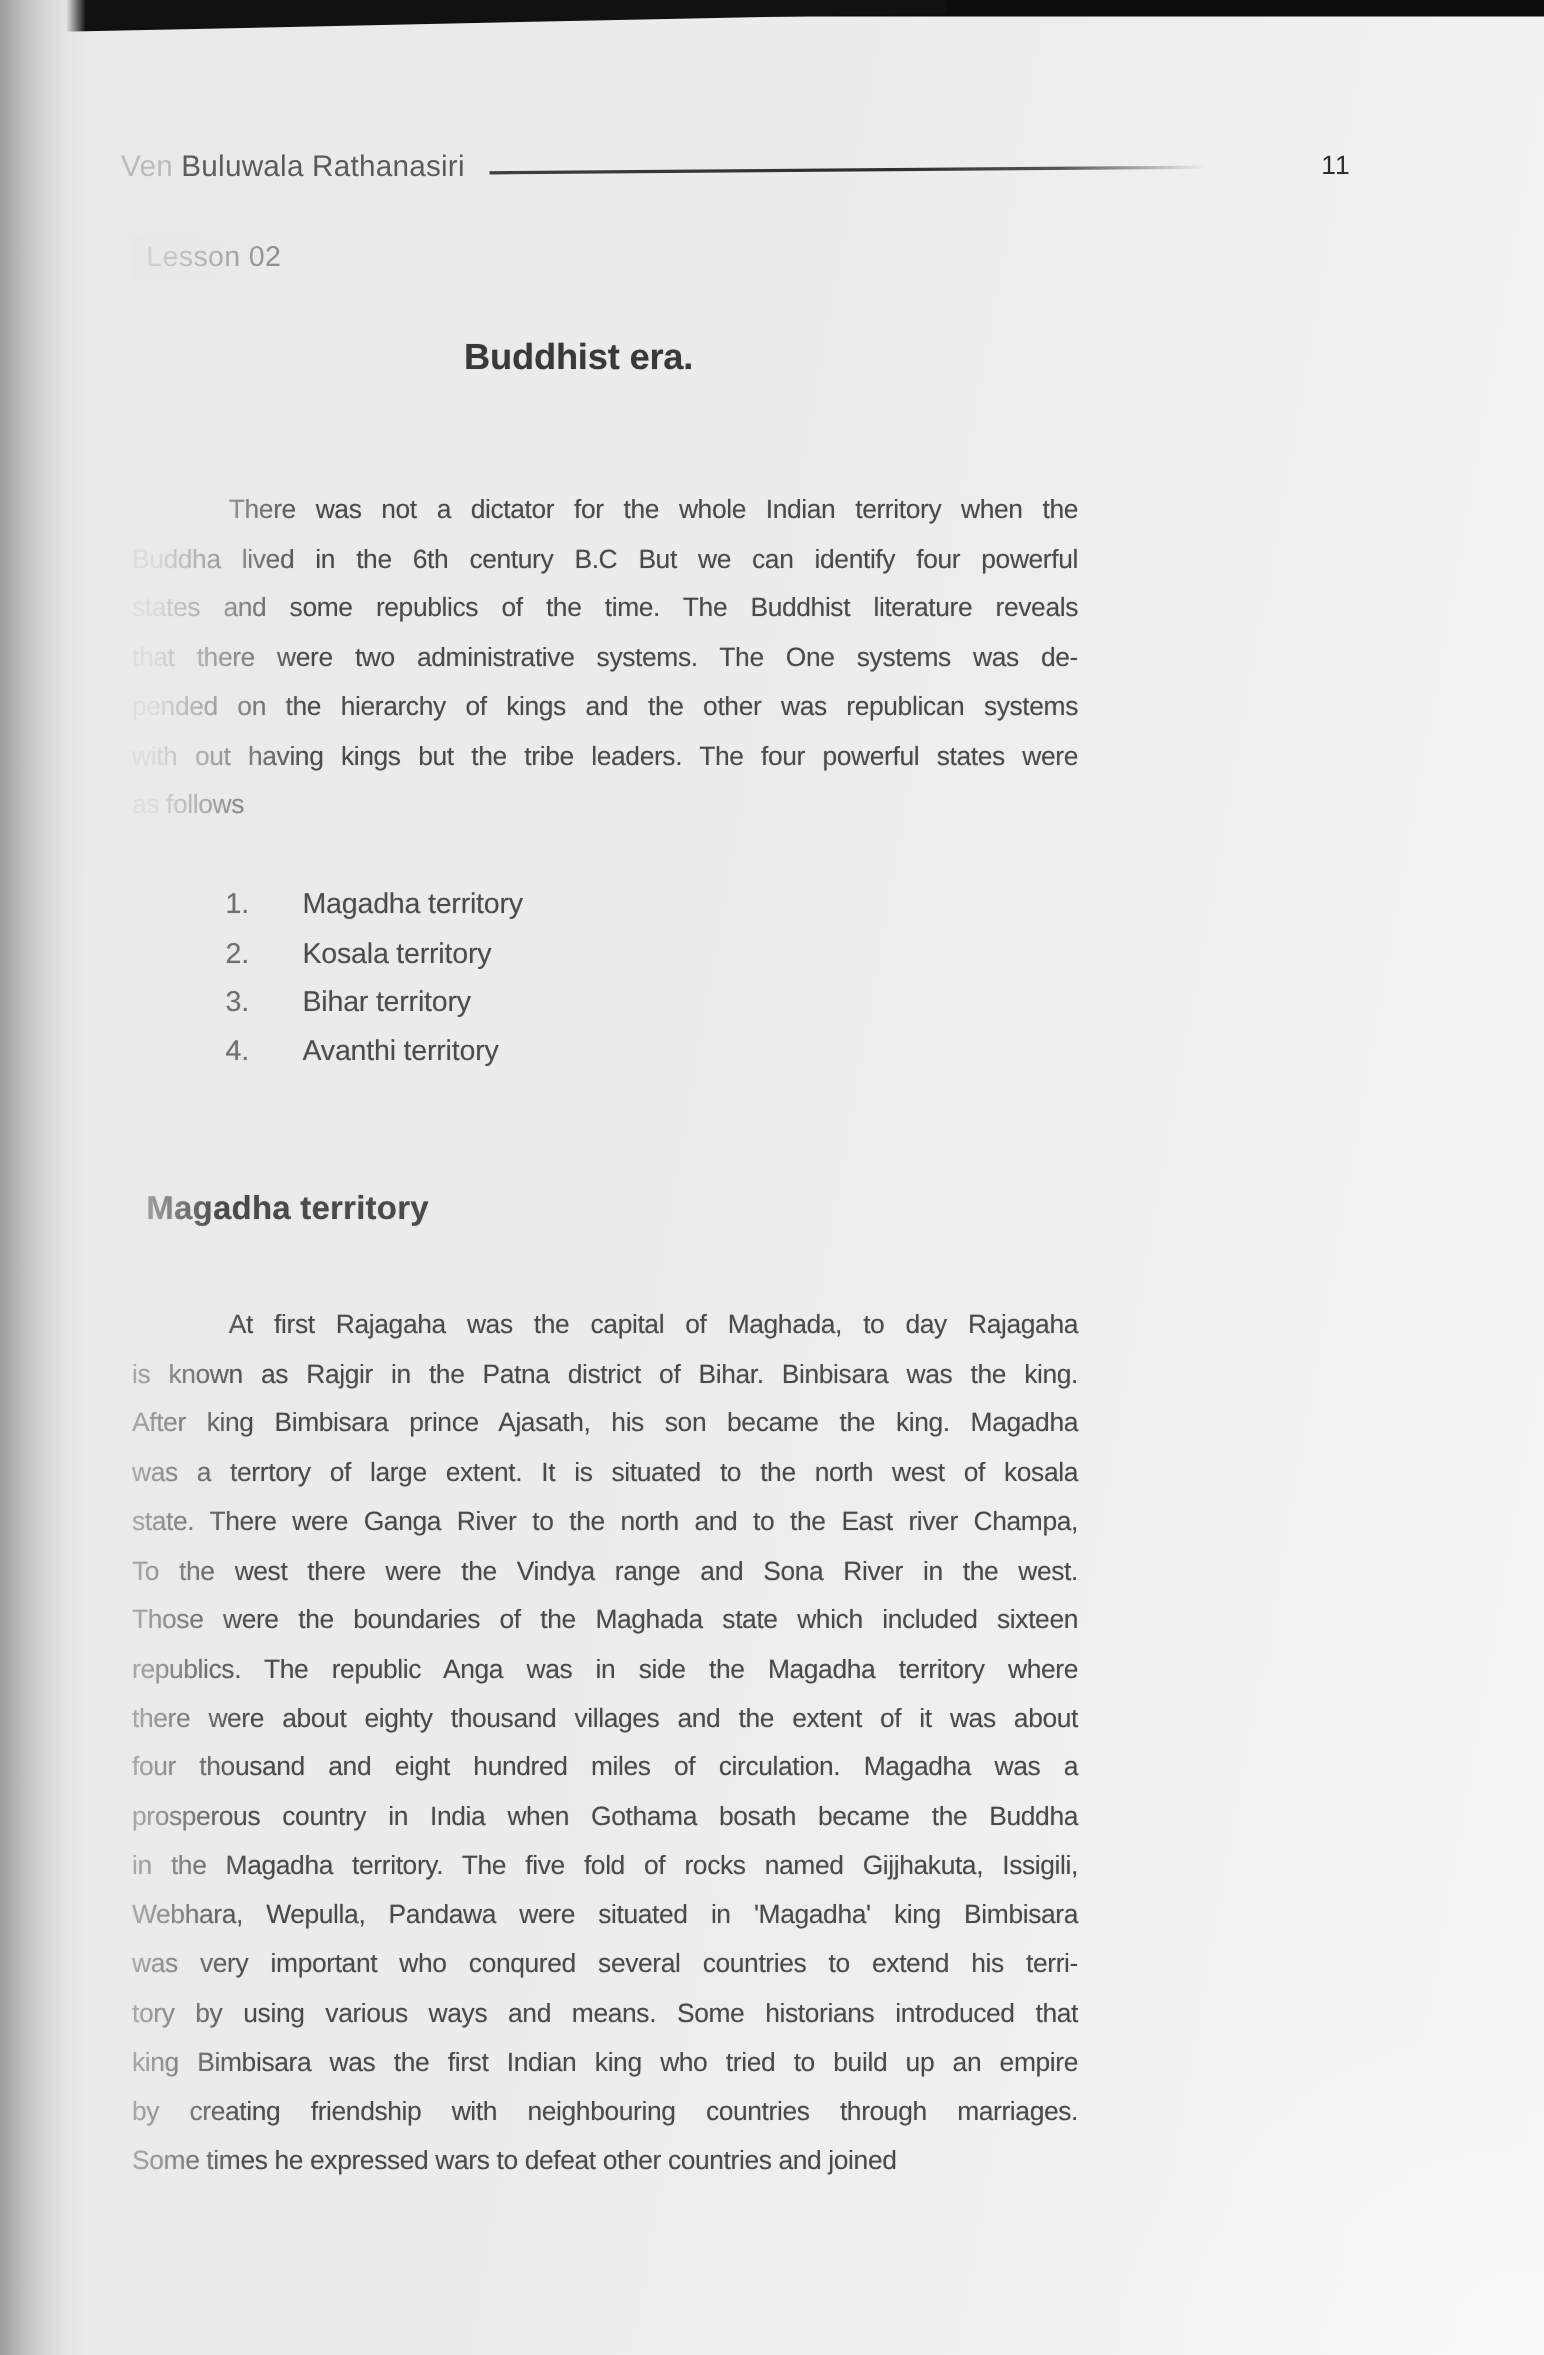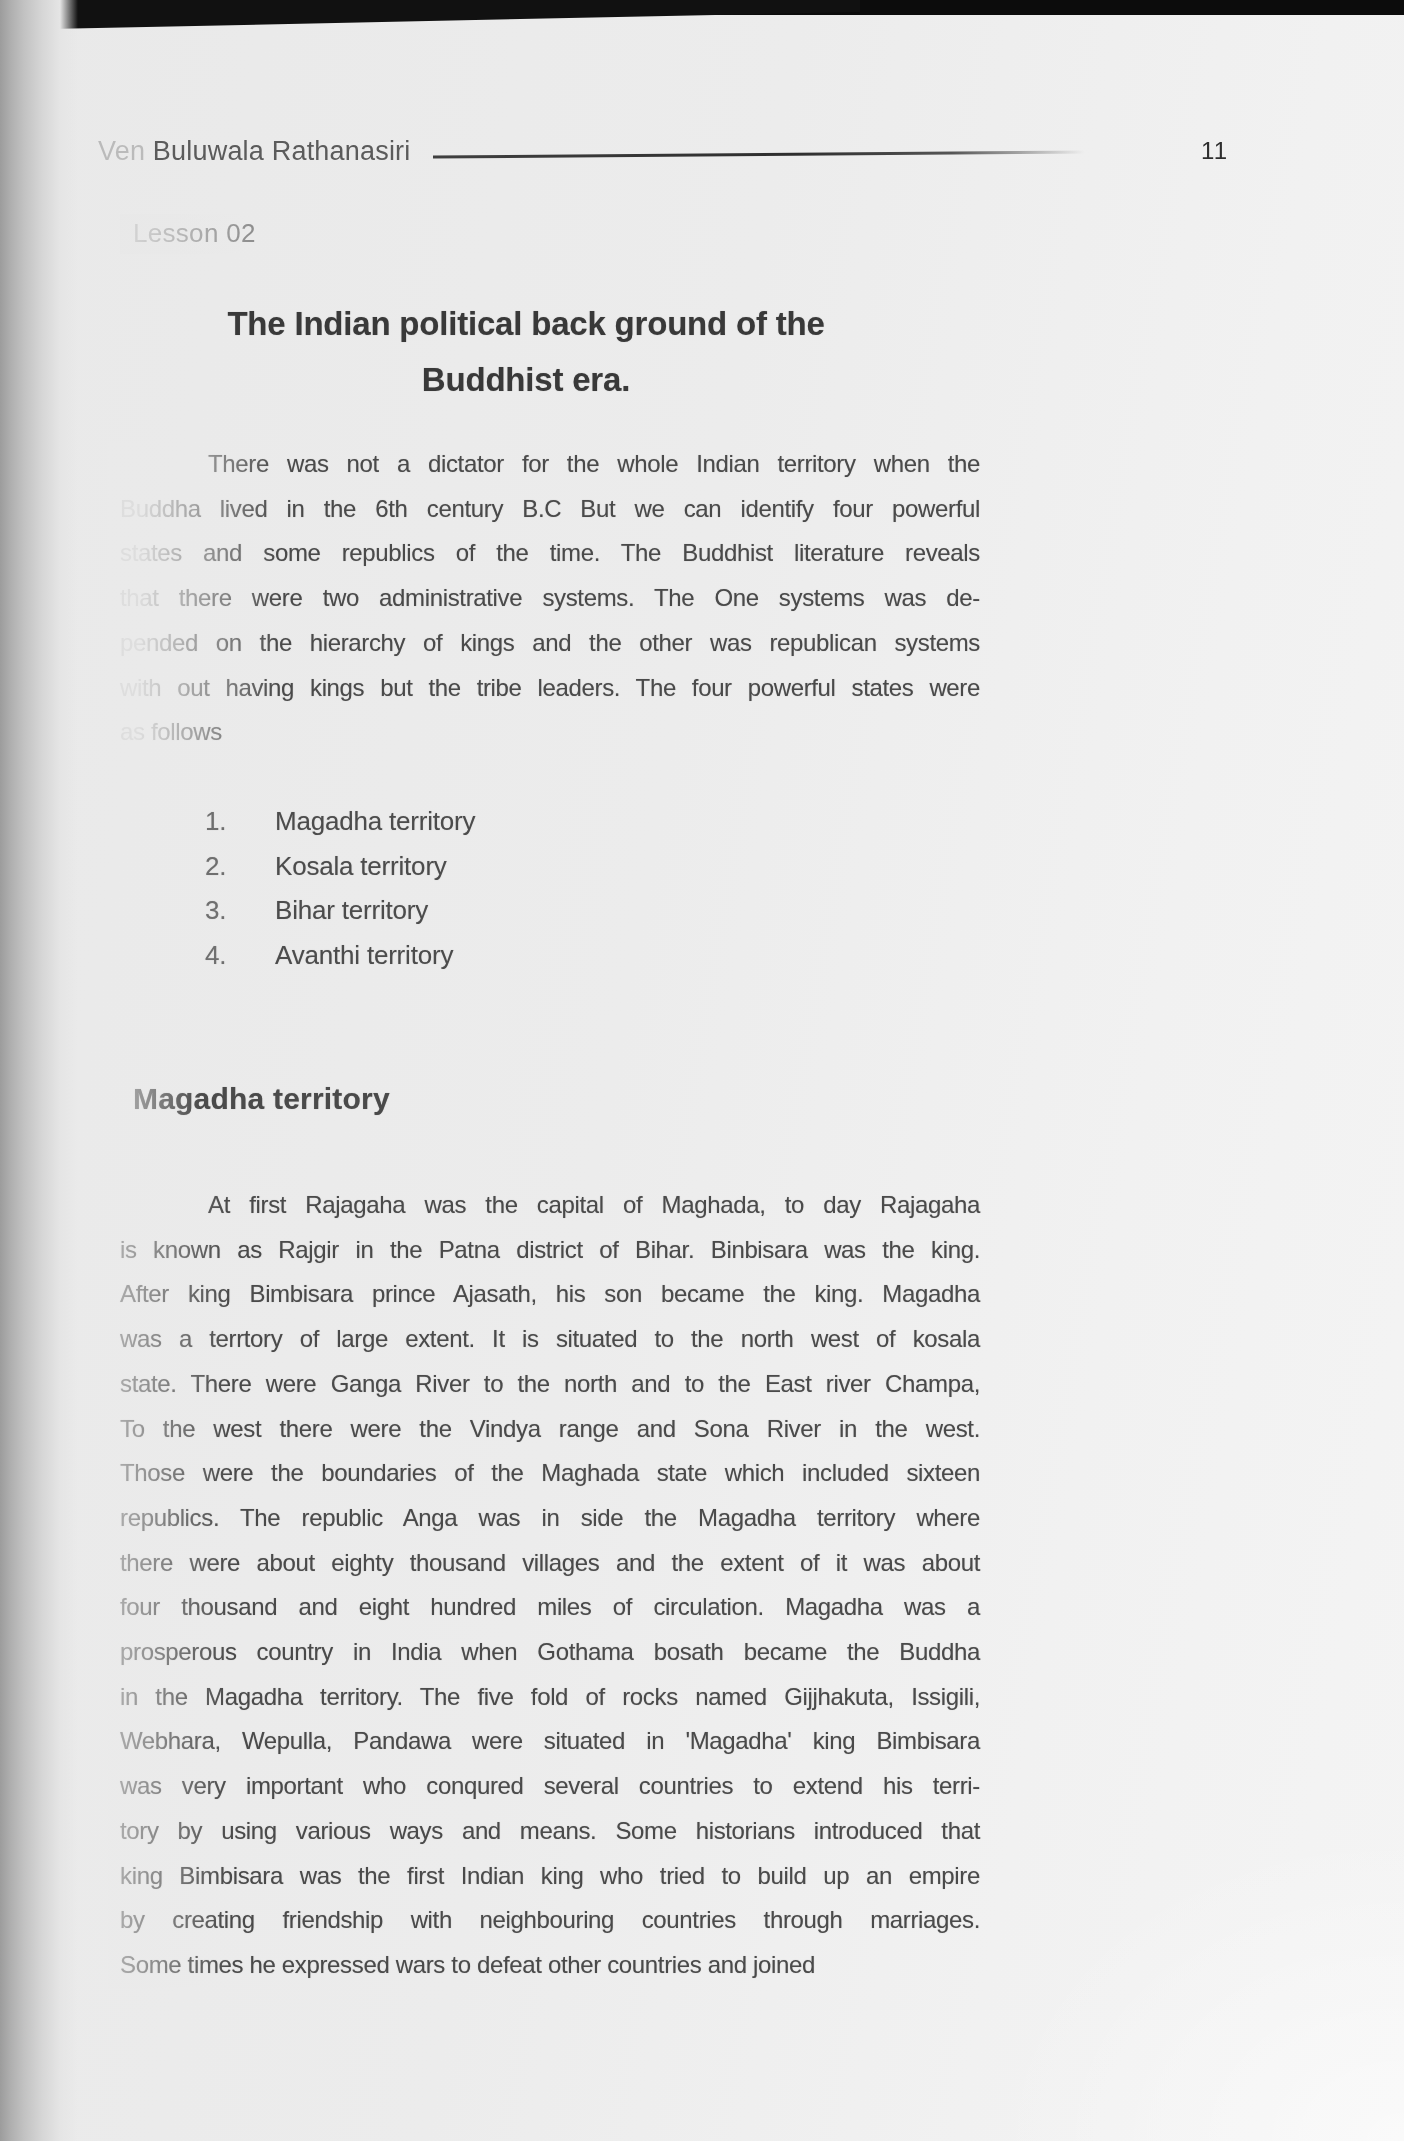--- a/index.html
+++ b/index.html
@@ -15,21 +15,21 @@
   
   .topbar{position:absolute;top:0;left:0;width:1404px;height:15px;background:#0c0c0c;}
   .topbar-wedge{position:absolute;top:0;left:0;width:860px;height:30px;background:#111;
     clip-path:polygon(0 0,100% 0,100% 40%,0 100%);}
   .left-edge{position:absolute;top:0;left:0;width:78px;height:2141px;
     background:linear-gradient(to right,#9c9c9c 0px,#aeaeae 10px,#c2c2c2 24px,#d6d6d6 42px,#e5e5e5 60px,rgba(233,233,233,0) 78px);}
   .corner-glow{position:absolute;right:0;bottom:0;width:420px;height:320px;
     background:radial-gradient(ellipse at 100% 100%,rgba(255,255,255,.55),rgba(255,255,255,0) 70%);}
   
   .header-row{position:absolute;top:130px;left:98px;width:1170px;height:42px;display:flex;align-items:center;}
-  .author{font-size:27px;color:#5b5b5b;letter-spacing:.2px;white-space:nowrap;}
+  .author{font-size:27px;color:#5b5b5b;letter-spacing:.2px;white-space:nowrap;margin-left:12px;}
   .author .faded{opacity:.32;}
   .rule{flex:1;height:3px;margin:6px 36px 0 22px;max-width:665px;
     background:linear-gradient(to right,#3f3f3f,#2e2e2e 55%,#555 78%,rgba(80,80,80,0) 98%);
     transform:rotate(-.45deg);}
   .pagenum{font-size:24px;color:#2e2e2e;margin-left:auto;padding-right:40px;letter-spacing:1px;}
   
   .lesson{position:absolute;top:218px;left:133px;font-size:26px;color:#8f8f8f;letter-spacing:.3px;}
   .lesson-fade{position:absolute;top:214px;left:120px;width:130px;height:40px;
     background:linear-gradient(to right,rgba(232,232,232,.85),rgba(232,232,232,0));pointer-events:none;}
   
@@ -72,21 +72,20 @@
   <div class="header-row">
     <span class="author"><span class="faded">Ven </span><span>Buluwala Rathanasiri</span></span>
     <span class="rule"></span>
     <span class="pagenum">11</span>
   </div>
 
   <div class="lesson">Lesson 02</div>
   <div class="lesson-fade"></div>
 
   <div class="title">
-    <div>The Indian political back ground of the</div>
     <div>Buddhist era.</div>
   </div>
 
   <div class="tblock p1">
     <div>
         <div class="tline">There was not a dictator for the whole Indian territory when the</div>
         <div class="tline">Buddha lived in the 6th century B.C But we can identify four powerful</div>
         <div class="tline">states and some republics of the time. The Buddhist literature reveals</div>
         <div class="tline">that there were two administrative systems. The One systems was de-</div>
         <div class="tline">pended on the hierarchy of kings and the other was republican systems</div>

